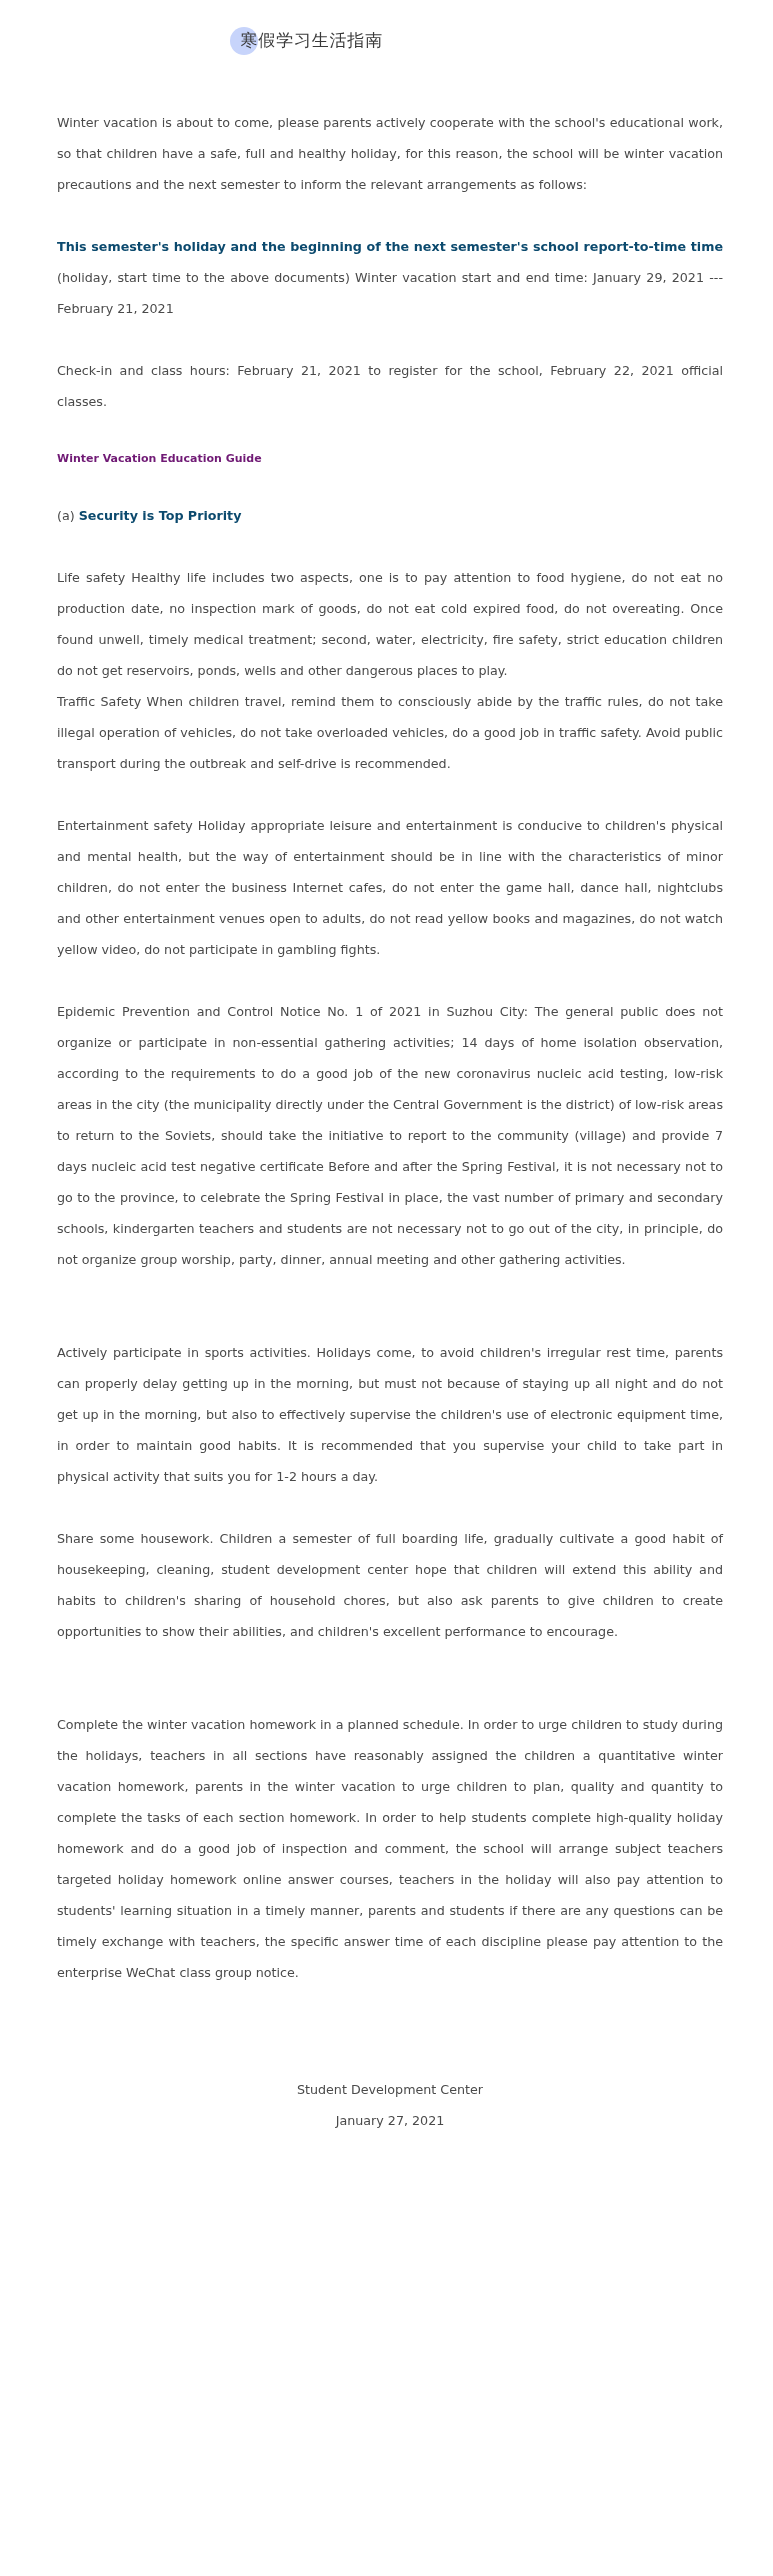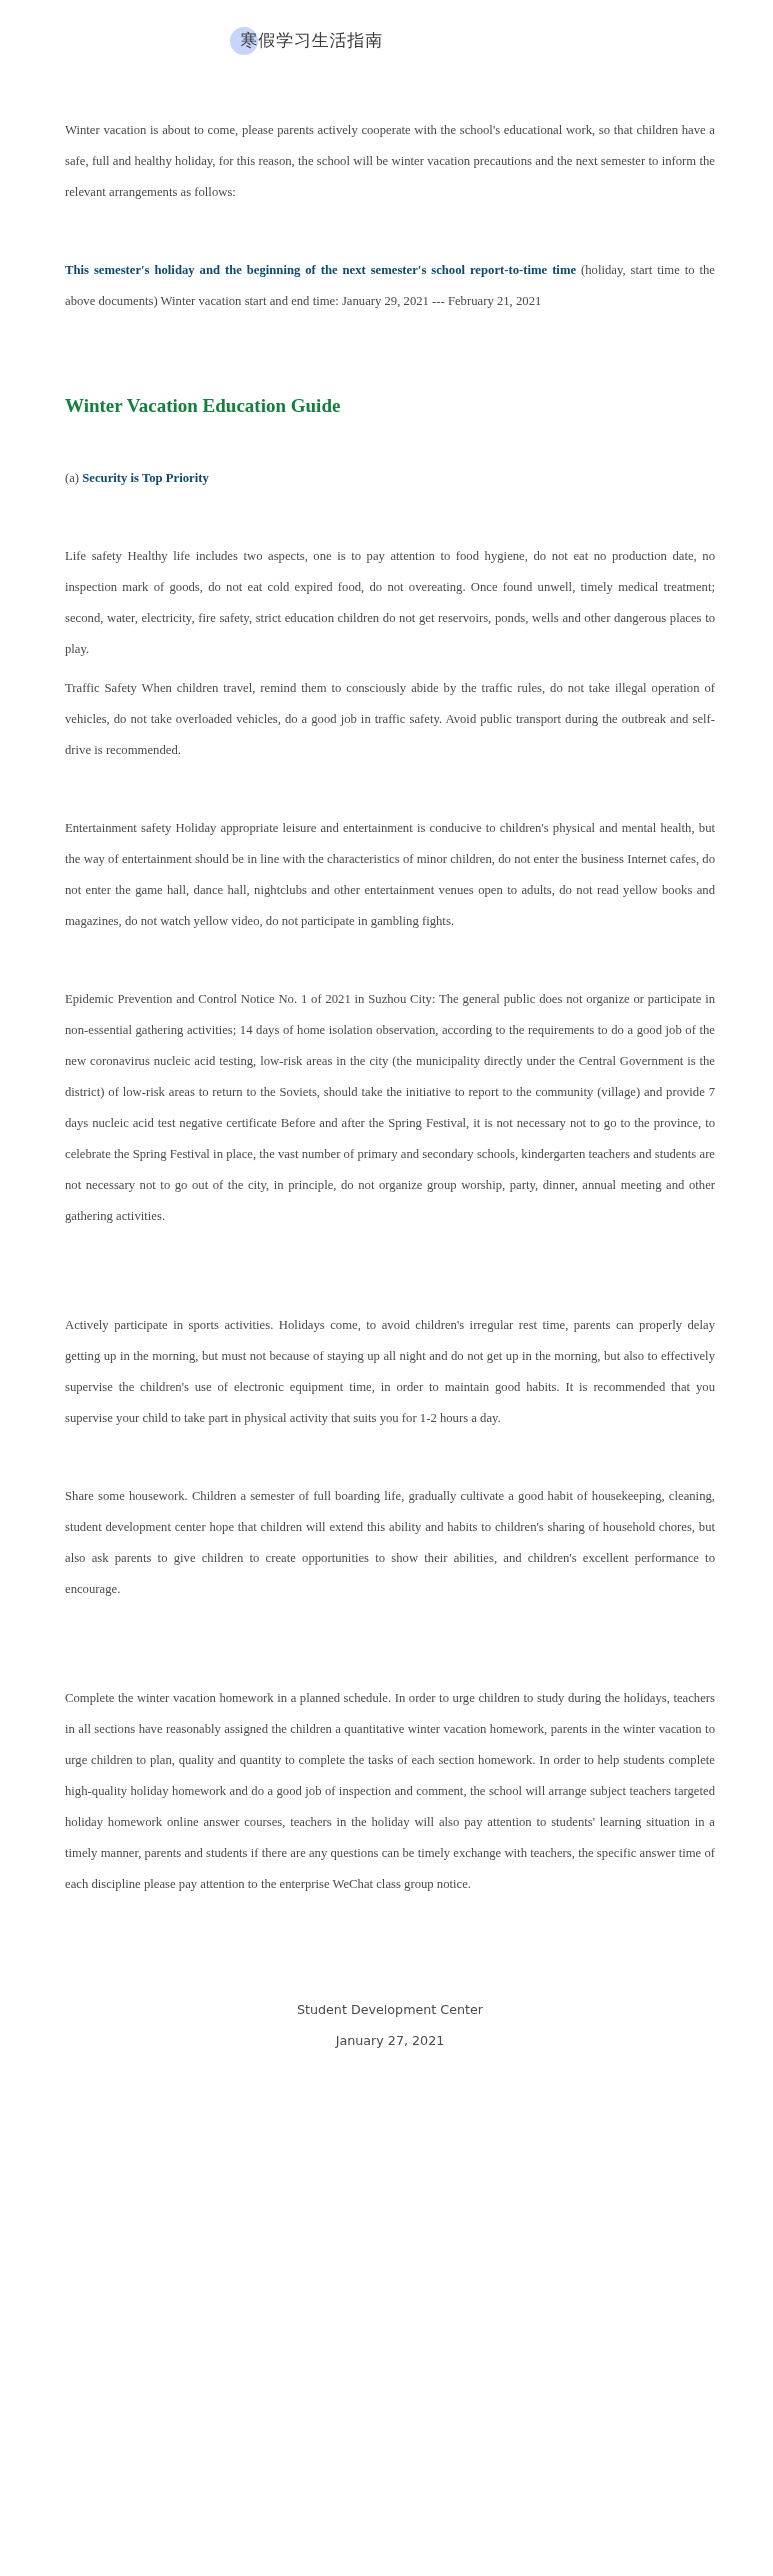--- a/index.html
+++ b/index.html
@@ -31,23 +31,23 @@
     background: #c7d4fb;
     z-index: 0;
   }
   .title-text { position: relative; z-index: 1; }
   .content {
     margin: 0 51px 0 57px;
     width: 666px;
     font-size: 12.7px;
     line-height: 31px;
   }
-  .content p { margin: 8px; text-align: justify; font-family: Liberation Serif, serif; }
+  .content p { margin: 0; text-align: justify; }
   .gap { height: 31px; }
-  .heading { font-weight: bold; font-size: 19px; color: #15803d; }
+  .heading { font-weight: bold; font-size: 11px; color: #701a75; }
   .strong { font-weight: bold; color: #0c4a6e; }
   .sign { text-align: center; line-height: 31px; font-size: 12.7px; }
   .bottom-space { height: 31px; }
 </style>
 </head>
 <body>
 
 <div class="page">
 
   <div class="title-wrap">
@@ -60,20 +60,21 @@
   <div class="gap" style="height:23px"></div>
 
   <div class="content">
 
     <p>Winter vacation is about to come, please parents actively cooperate with the school's educational work, so that children have a safe, full and healthy holiday, for this reason, the school will be winter vacation precautions and the next semester to inform the relevant arrangements as follows:</p>
     <div class="gap"></div>
 
     <p><span class="strong">This semester's holiday and the beginning of the next semester's school report-to-time time</span><span> (holiday, start time to the above documents) Winter vacation start and end time: January 29, 2021 --- February 21, 2021</span></p>
     <div class="gap"></div>
 
+    <p>Check-in and class hours: February 21, 2021 to register for the school, February 22, 2021 official classes.</p>
     <div class="gap" style="height:26px"></div>
 
     <p class="heading">Winter Vacation Education Guide</p>
     <div class="gap" style="height:26px"></div>
 
     <p><span>(a) </span><span class="strong">Security is Top Priority</span></p>
     <div class="gap"></div>
 
     <p>Life safety Healthy life includes two aspects, one is to pay attention to food hygiene, do not eat no production date, no inspection mark of goods, do not eat cold expired food, do not overeating. Once found unwell, timely medical treatment; second, water, electricity, fire safety, strict education children do not get reservoirs, ponds, wells and other dangerous places to play.</p>
     <p>Traffic Safety When children travel, remind them to consciously abide by the traffic rules, do not take illegal operation of vehicles, do not take overloaded vehicles, do a good job in traffic safety. Avoid public transport during the outbreak and self-drive is recommended.</p>

